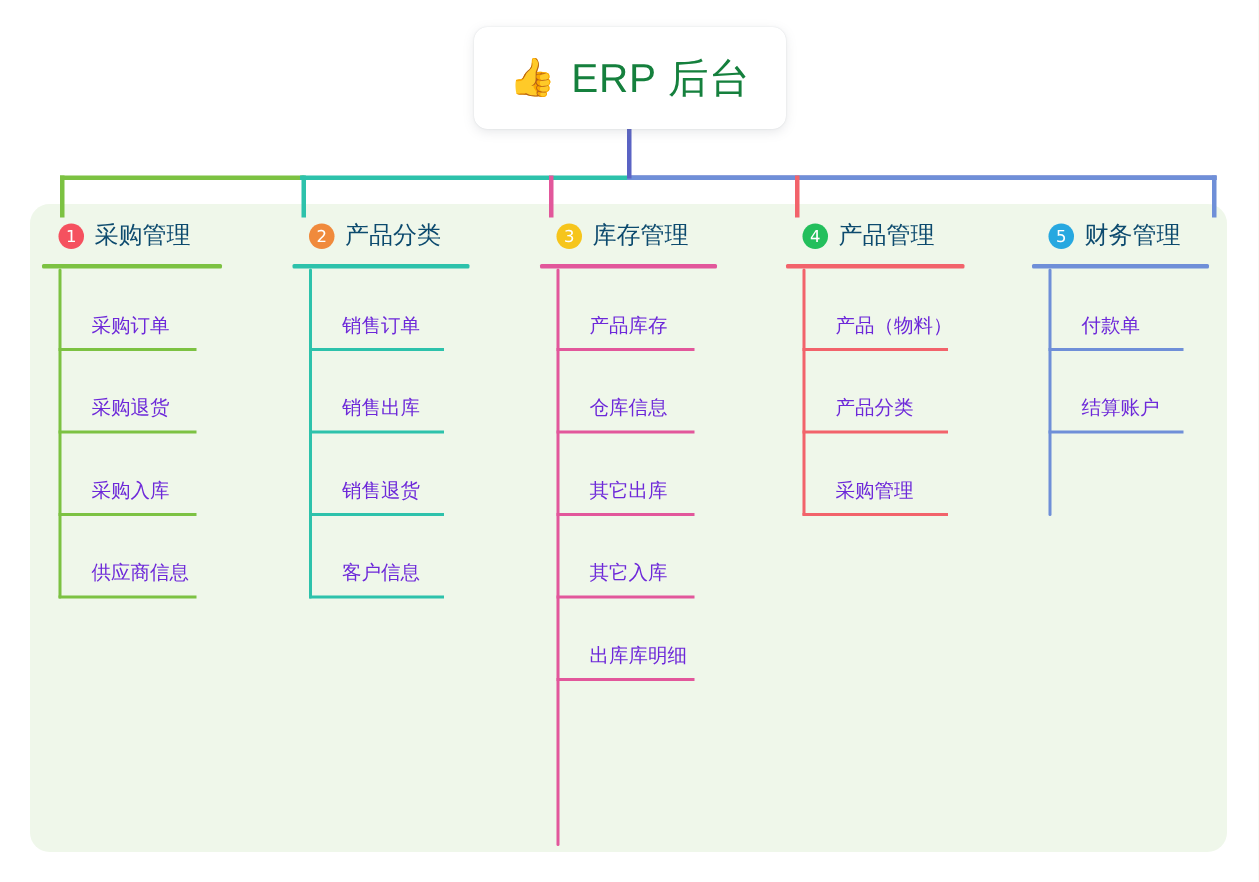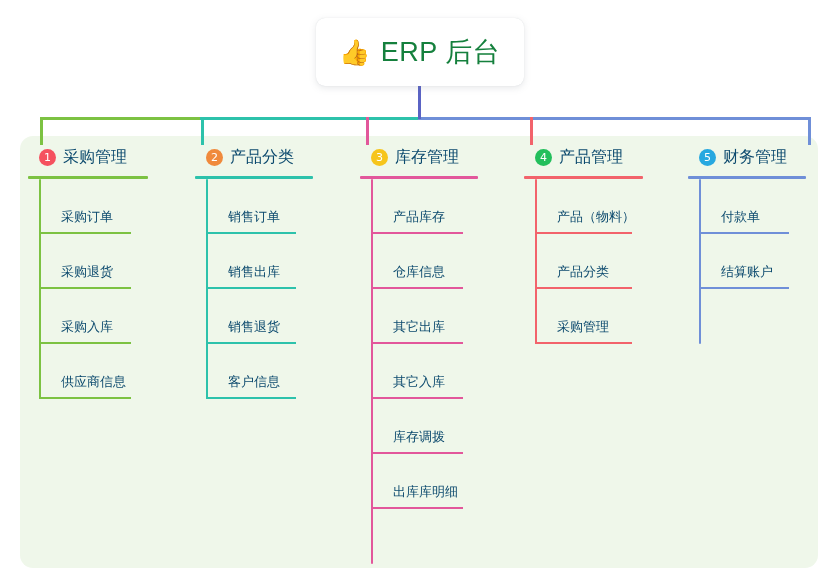--- a/index.html
+++ b/index.html
@@ -139,21 +139,21 @@
   .leaf {
     position: relative;
     height: 55px;
     box-sizing: border-box;
   }
   .leaf-label {
     position: absolute;
     left: 22px;
     bottom: 8px;
     font-size: 13px;
-    color: #0c4a6e;
+    color: #6d28d9;
     white-space: nowrap;
   }
   .leaf-rule {
     position: absolute;
     left: 0;
     bottom: 0;
     height: 1.6px;
   }
 </style>
 </head>
@@ -252,24 +252,20 @@
           </div>
           <div class="leaf">
             <span class="leaf-label">其它出库</span>
             <div class="leaf-rule" style="background: rgb(226, 87, 155); width: 92px;"></div>
           </div>
           <div class="leaf">
             <span class="leaf-label">其它入库</span>
             <div class="leaf-rule" style="background: rgb(226, 87, 155); width: 92px;"></div>
           </div>
           <div class="leaf">
-            <span class="leaf-label">库存调拨</span>
-            <div class="leaf-rule" style="background: rgb(226, 87, 155); width: 92px;"></div>
-          </div>
-          <div class="leaf">
             <span class="leaf-label">出库库明细</span>
             <div class="leaf-rule" style="background: rgb(226, 87, 155); width: 92px;"></div>
           </div>
         </div>
       </div>
       <div class="column" style="left: 524px; width: 150px;">
         <div class="col-header">
           <span class="badge" style="background: rgb(35, 191, 92);">4</span>
           <span class="col-title">产品管理</span>
         </div>

